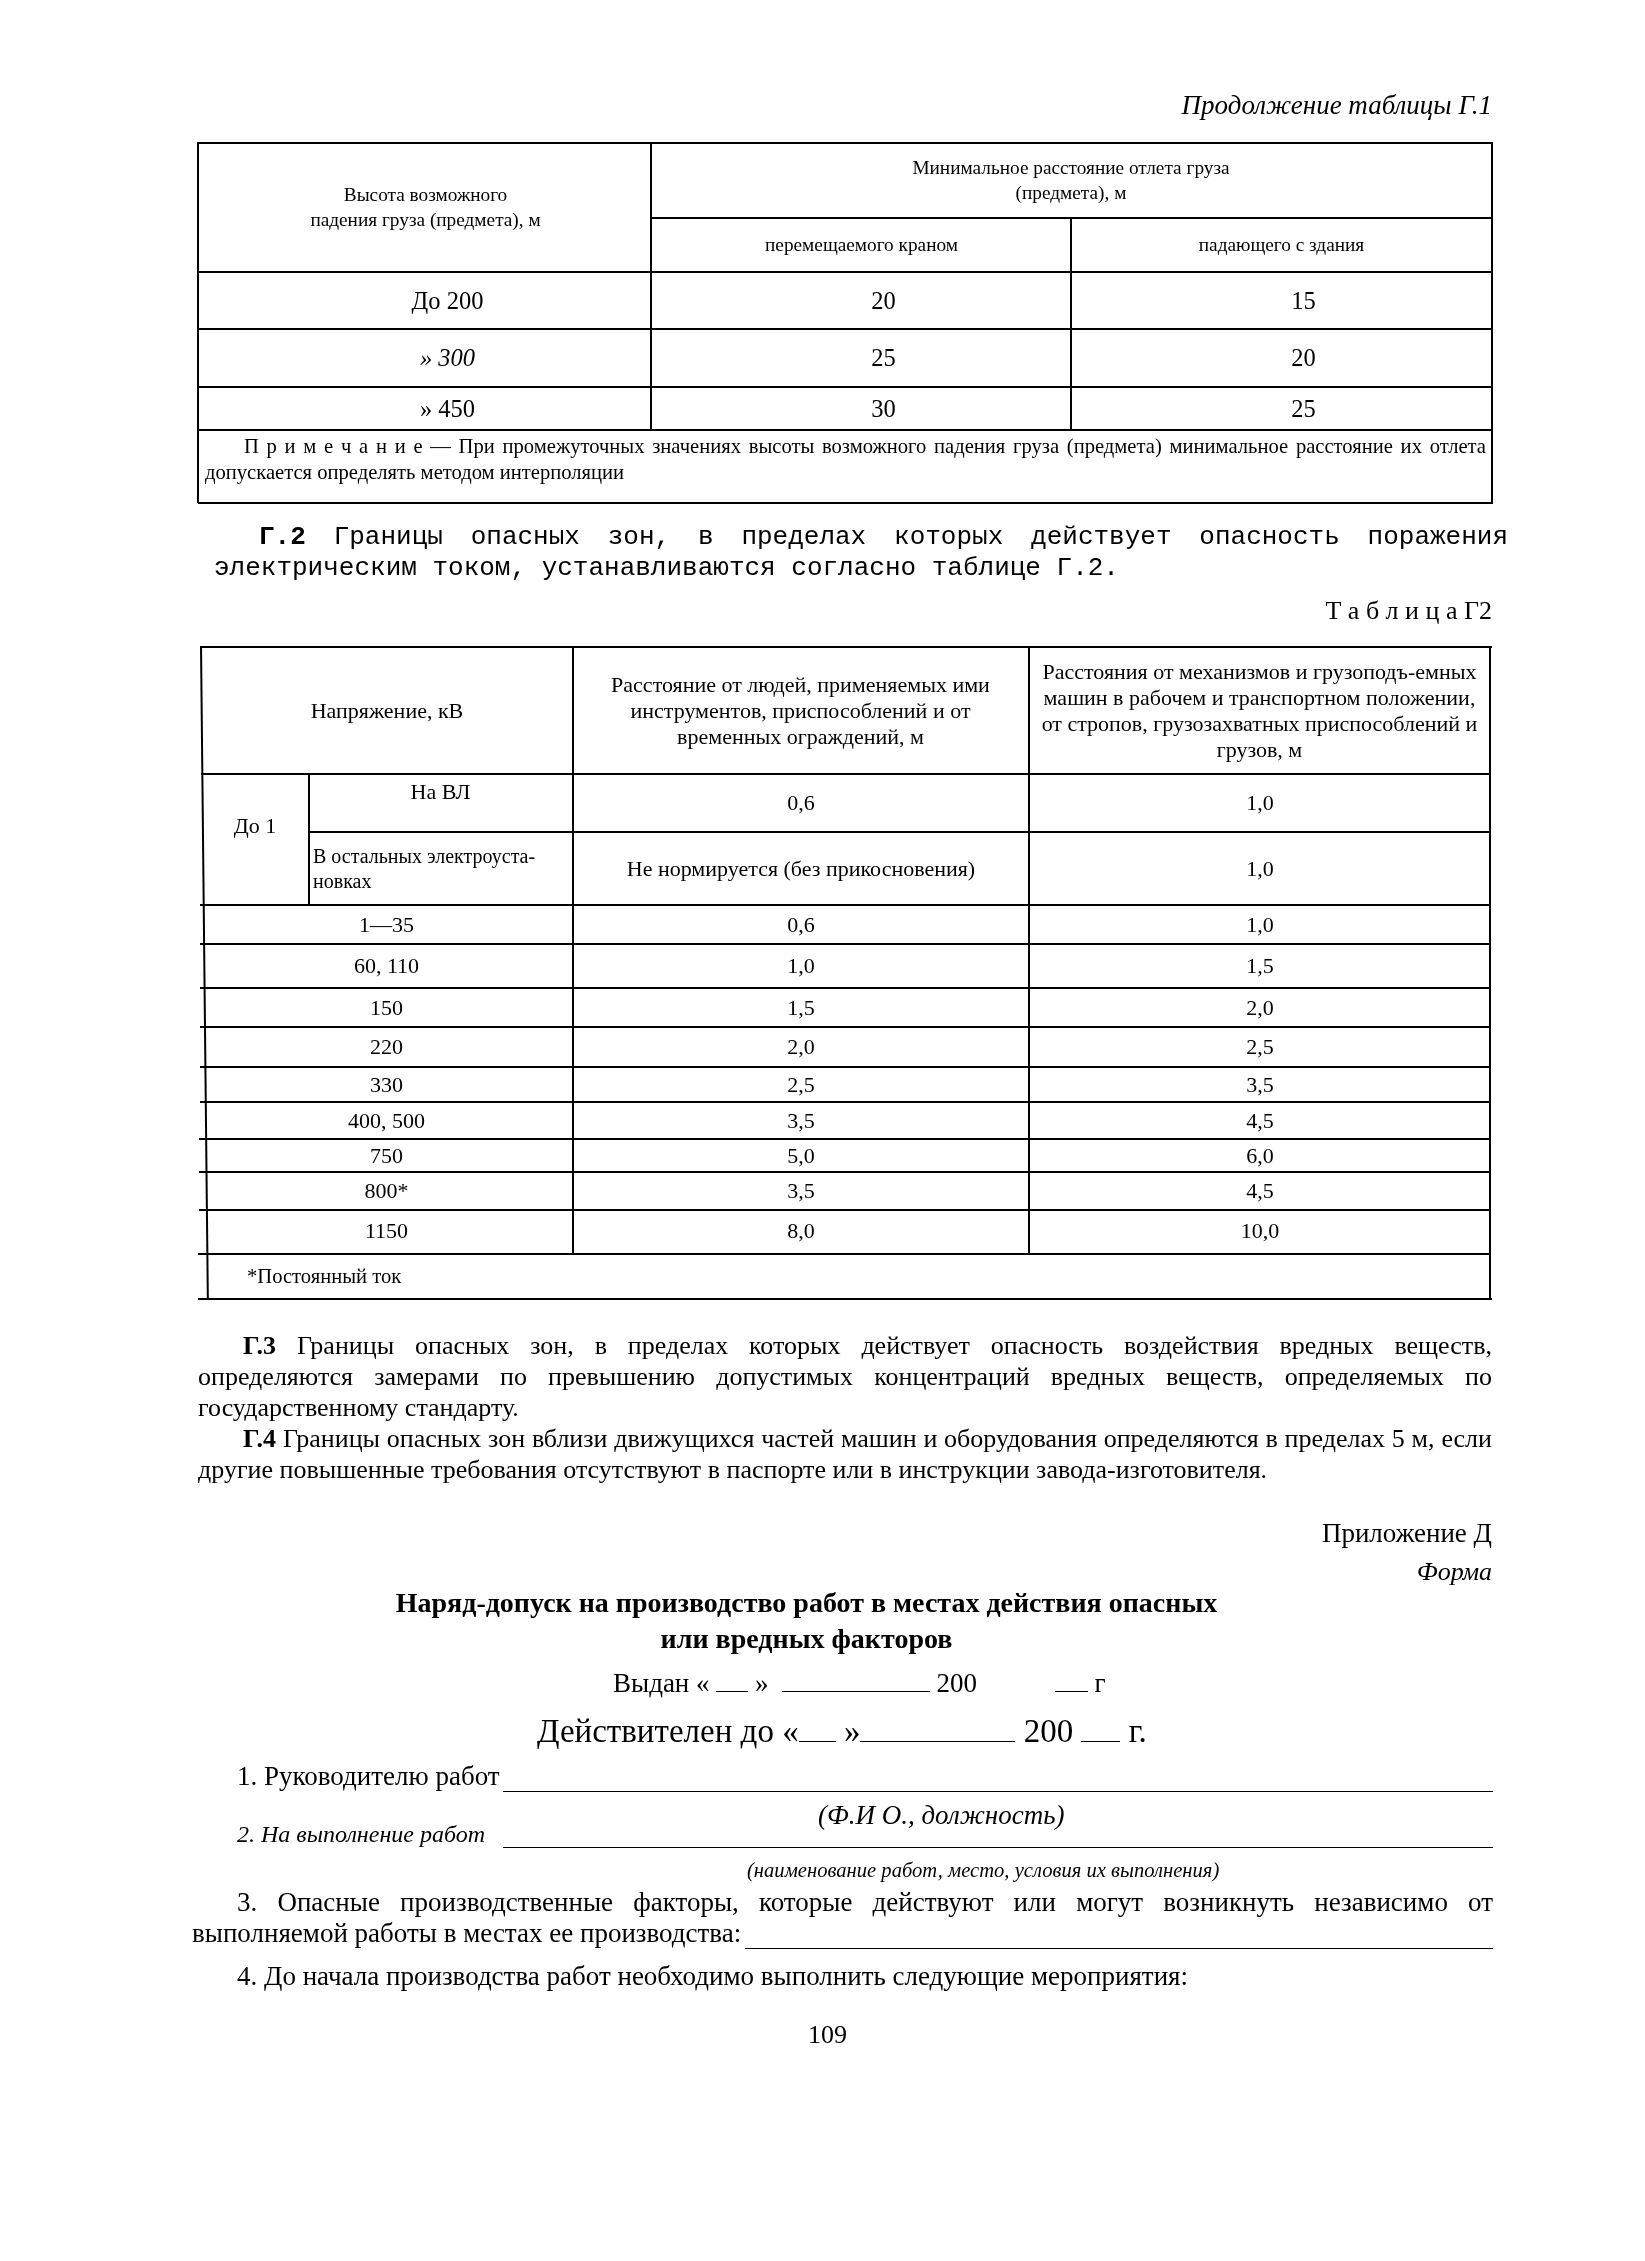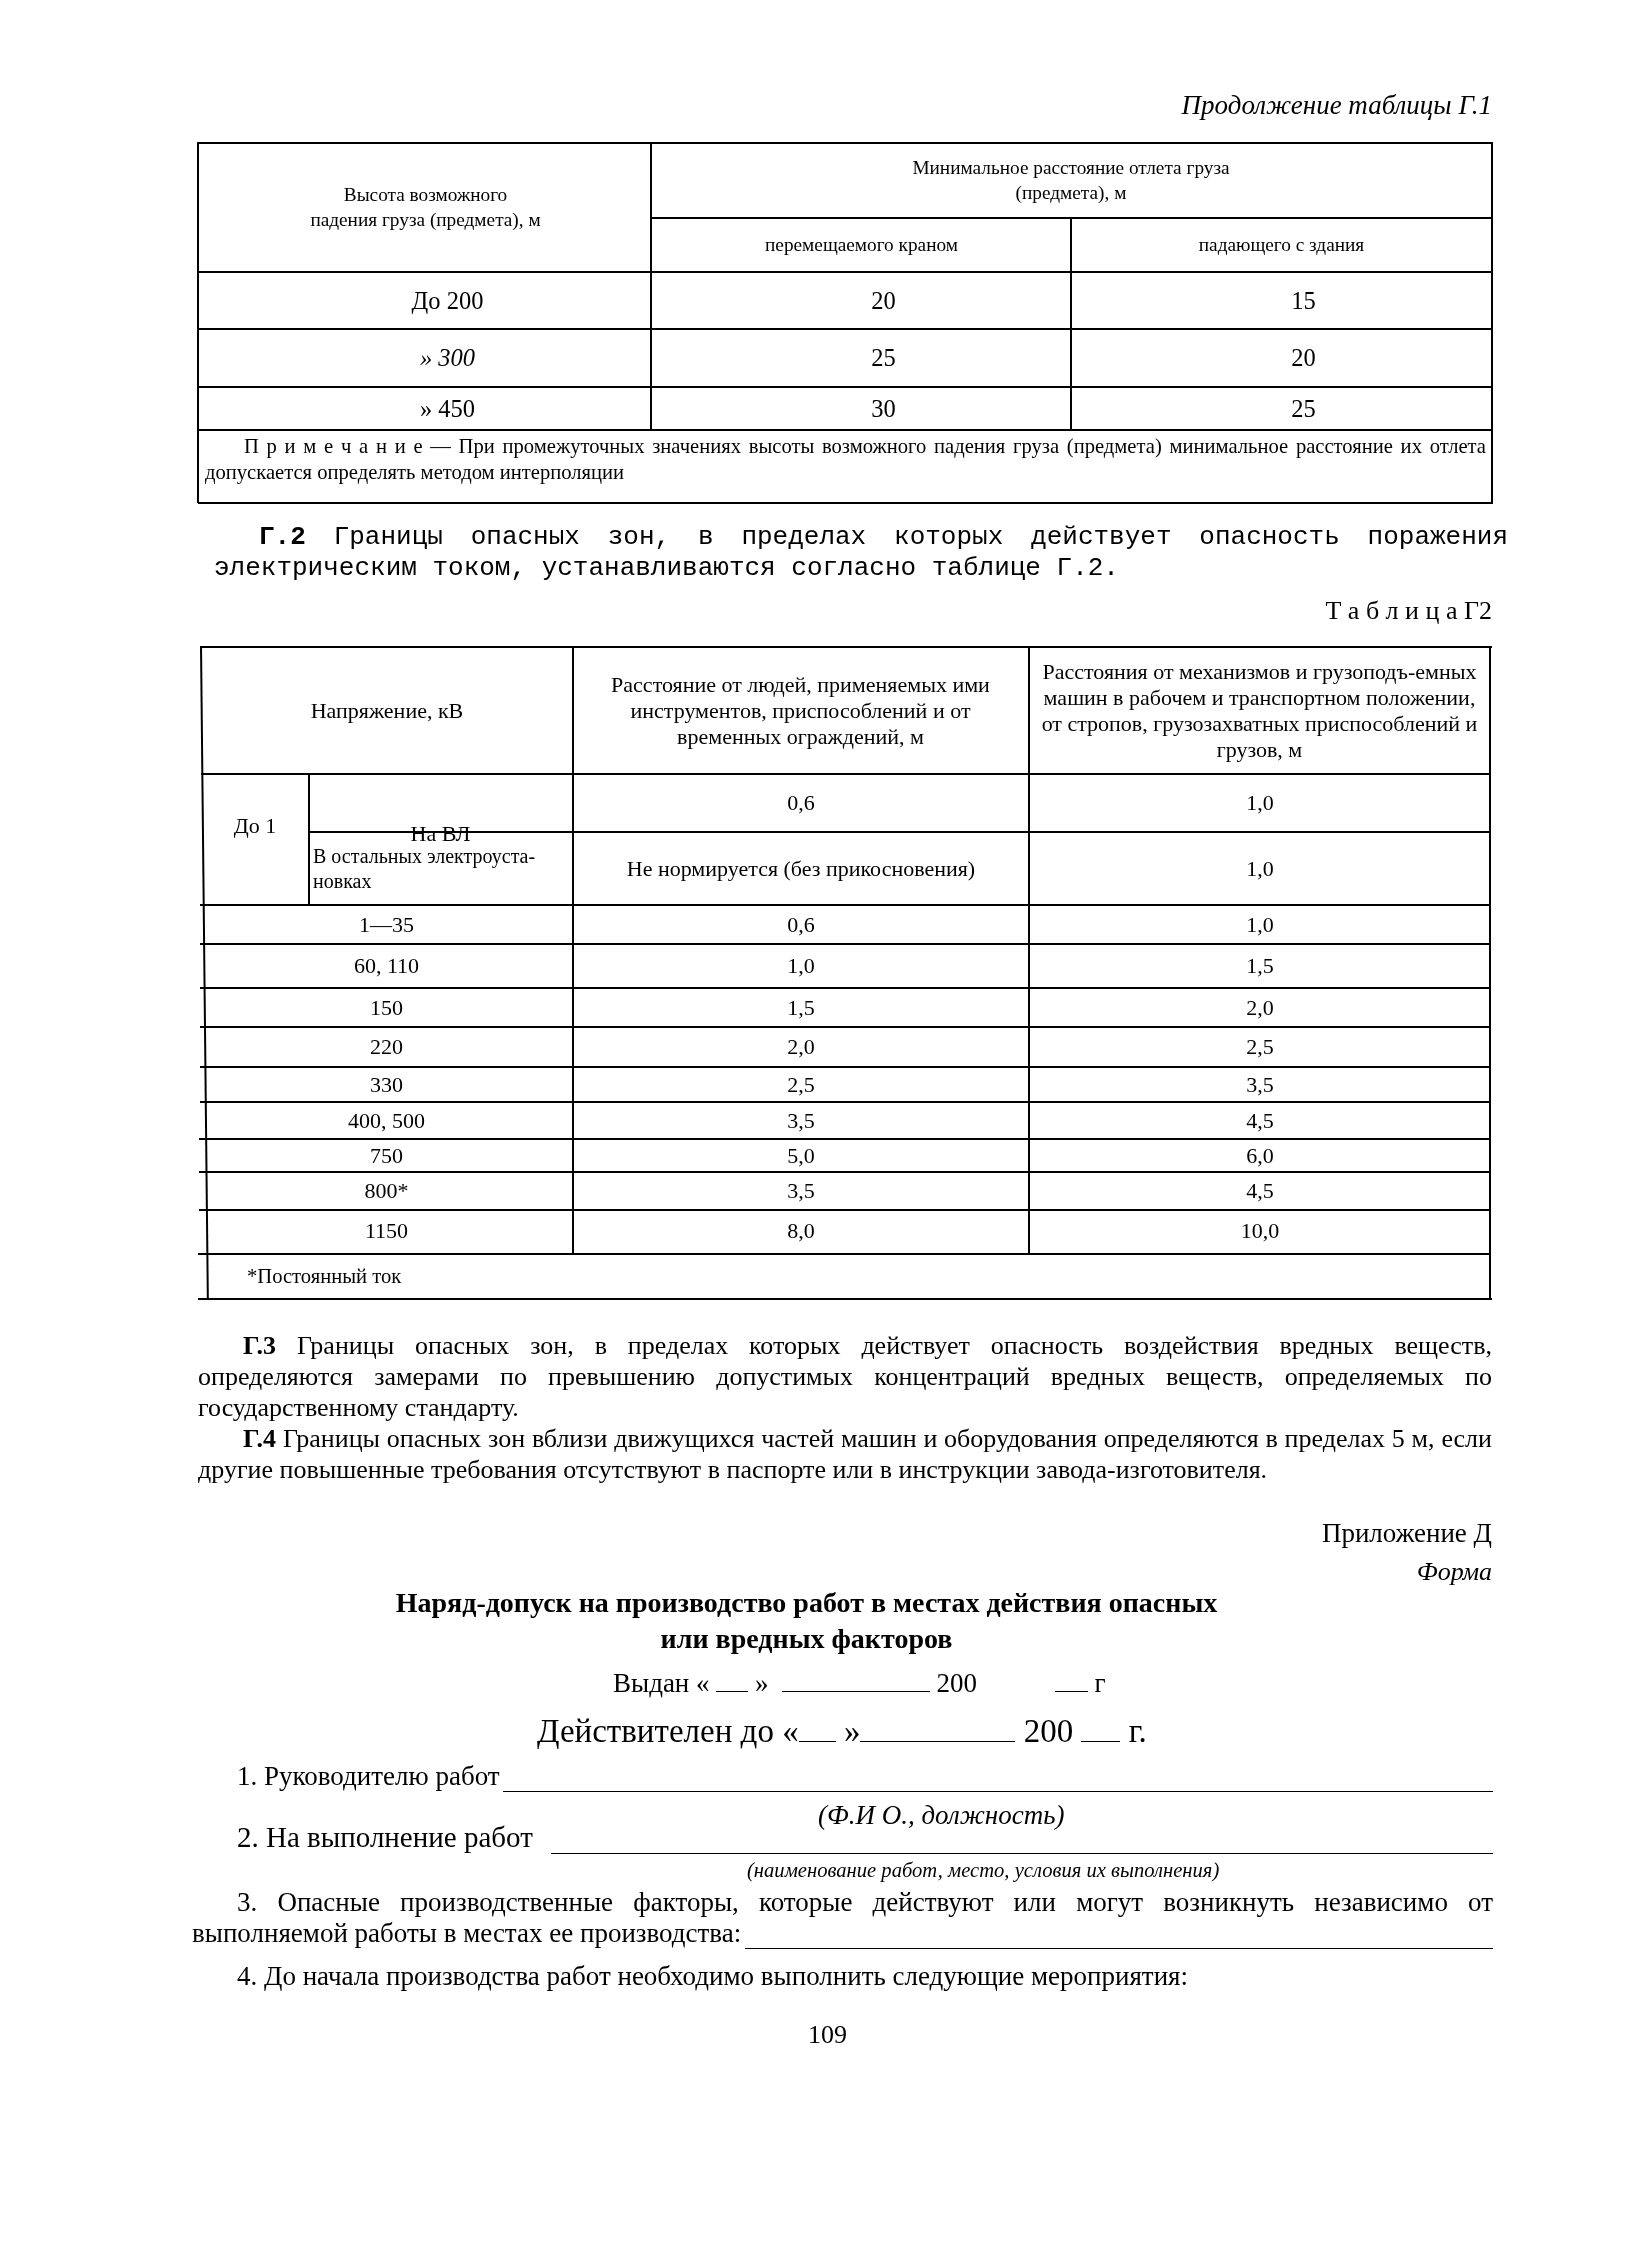--- a/index.html
+++ b/index.html
@@ -94,21 +94,21 @@
   <div class="hline" style="left:199px; top:1209px; width:1292px;"></div>
   <div class="hline" style="left:198px; top:1253px; width:1292px;"></div>
 
   <div class="cell t2h" style="left:202px; top:648px; width:370px; height:125px;">Напряжение,  кВ</div>
   <div class="cell t2h" style="left:574px; top:648px; width:453px; height:125px; padding:0 6.4px;">Расстояние от людей, применяемых ими инструментов, приспособлений и от временных ограждений, м</div>
   <div class="cell t2h" style="left:1030px; top:648px; width:459px; height:125px; padding:0 5.2px;">Расстояния от механизмов и грузоподъ-емных машин в рабочем и транспортном положении, от стропов, грузозахватных приспособлений и грузов, м</div>
 
   <div class="cell t2v" style="left:201px; top:775px; width:108px; height:101px;">До 1</div>
 
   <div>
-    <div class="cell t2v" style="left:310px; top:813px; width:261px; height:41px;">На ВЛ</div>
+    <div class="cell t2v" style="left:310px; top:771px; width:261px; height:41px;">На ВЛ</div>
     <div class="cell t2v" style="left:574px; top:775px; width:454px; height:55px;">0,6</div>
     <div class="cell t2v" style="left:1030px; top:775px; width:460px; height:55px;">1,0</div>
   </div>
   <div>
     <div class="cell" style="left:313px; top:833px; width:259px; height:71px; justify-content:flex-start; text-align:left; font-size:20px; line-height:24.5px; white-space:pre-line;">В остальных электроуста-
 новках</div>
     <div class="cell t2v" style="left:574px; top:833px; width:454px; height:71px;">Не нормируется (без прикосновения)</div>
     <div class="cell t2v" style="left:1030px; top:833px; width:460px; height:71px;">1,0</div>
   </div>
 
@@ -194,21 +194,21 @@
   <span class="ul" style="width:39px;"></span>
   <span>г.</span>
 </div>
 
 <div class="abs" style="left:237px; top:1761px; width:1256px; font-size:27px; display:flex; align-items:flex-end;">
   <span style="white-space:nowrap;">1. Руководителю работ</span>
   <span style="flex:1; border-bottom:1.9px solid #000; height:23px; margin-left:3.9px;"></span>
 </div>
 <div class="abs it" style="left:818px; top:1800px; font-size:27px;">(Ф.И О., должность)</div>
 
-<div class="abs" style="left:237px; top:1821px; width:1256px; font-size:29px; display:flex; align-items:flex-end;">
+<div class="abs" style="left:237px; top:1821px; width:1256px; font-size:24px; display:flex; align-items:flex-end;font-style:italic;">
   <span style="white-space:nowrap;">2. На выполнение работ</span>
   <span style="flex:1; border-bottom:1.9px solid #000; height:23px; margin-left:18px;"></span>
 </div>
 <div class="abs it" style="left:747px; top:1859px; font-size:20.6px;">(наименование работ, место, условия их выполнения)</div>
 
 <div class="abs" style="left:192px; top:1887px; width:1301px; font-size:27px; line-height:31px;">
   <div style="text-align:justify; text-align-last:justify; padding-left:45px;">3. Опасные производственные факторы, которые действуют или могут возникнуть независимо от</div>
   <div style="display:flex; align-items:flex-end;">
     <span style="white-space:nowrap;">выполняемой работы в местах ее производства:</span>
     <span style="flex:1; border-bottom:1.9px solid #000; height:23px; margin-left:3.9px;"></span>

